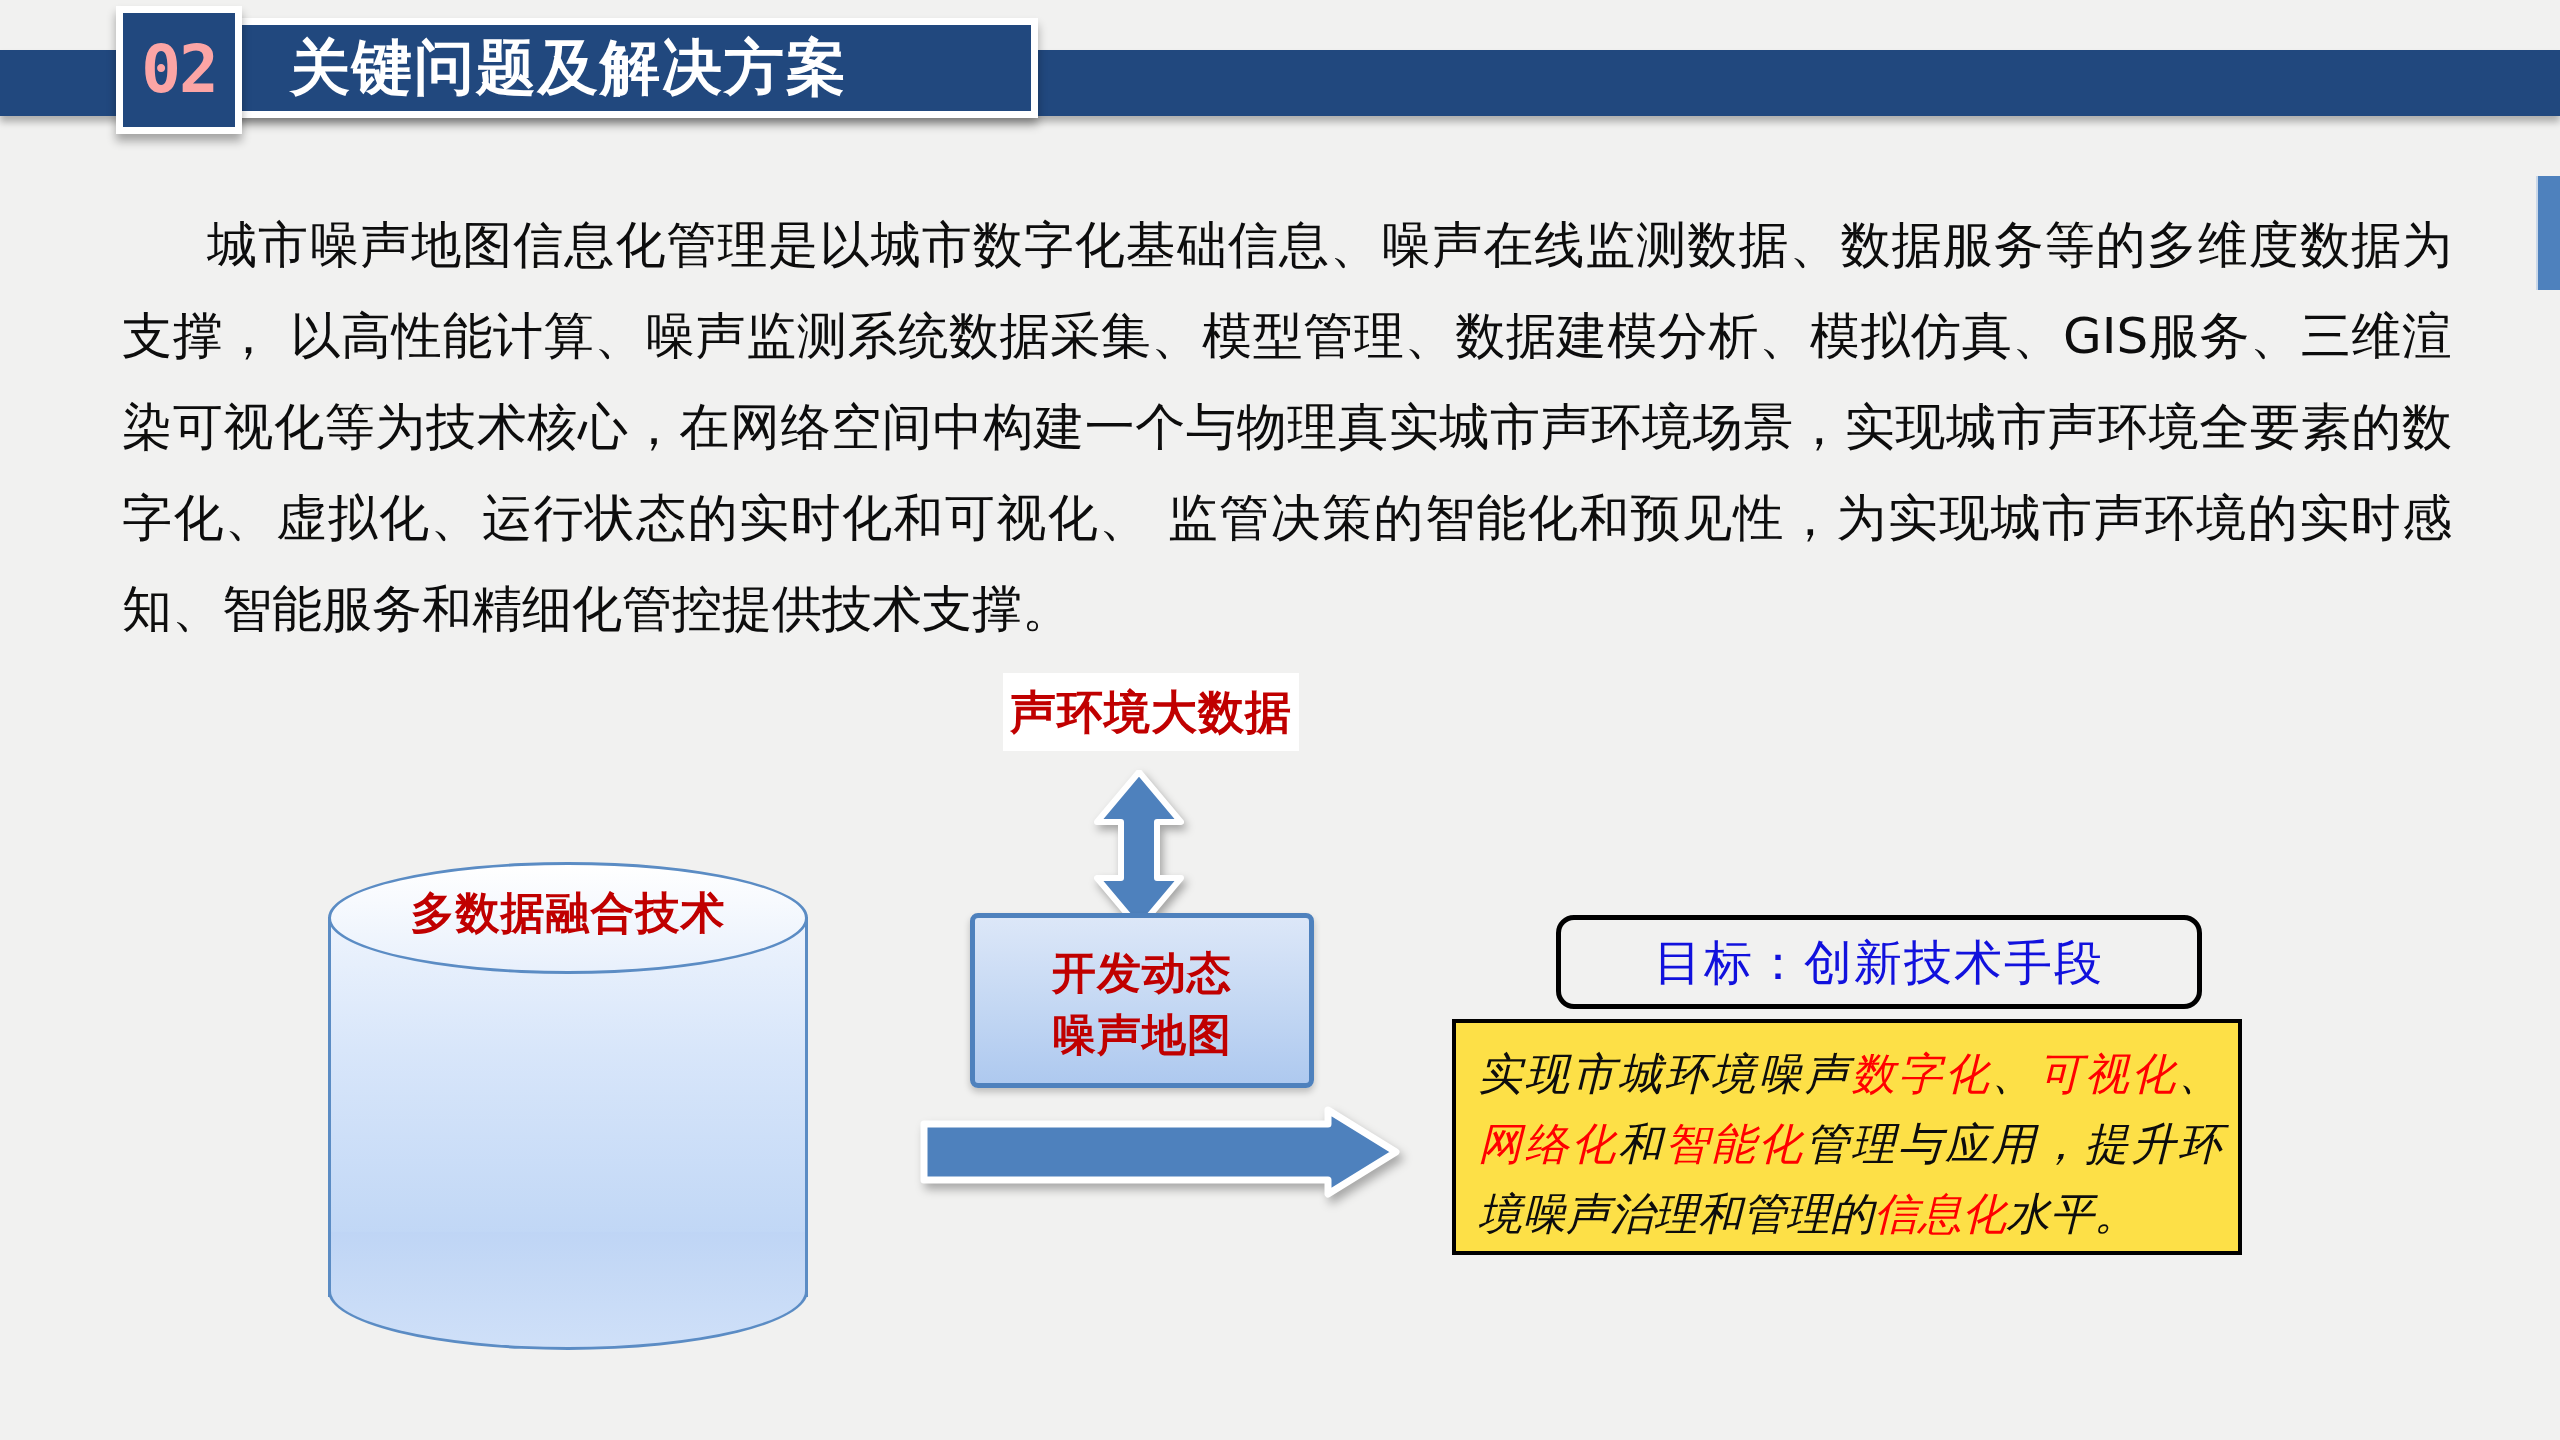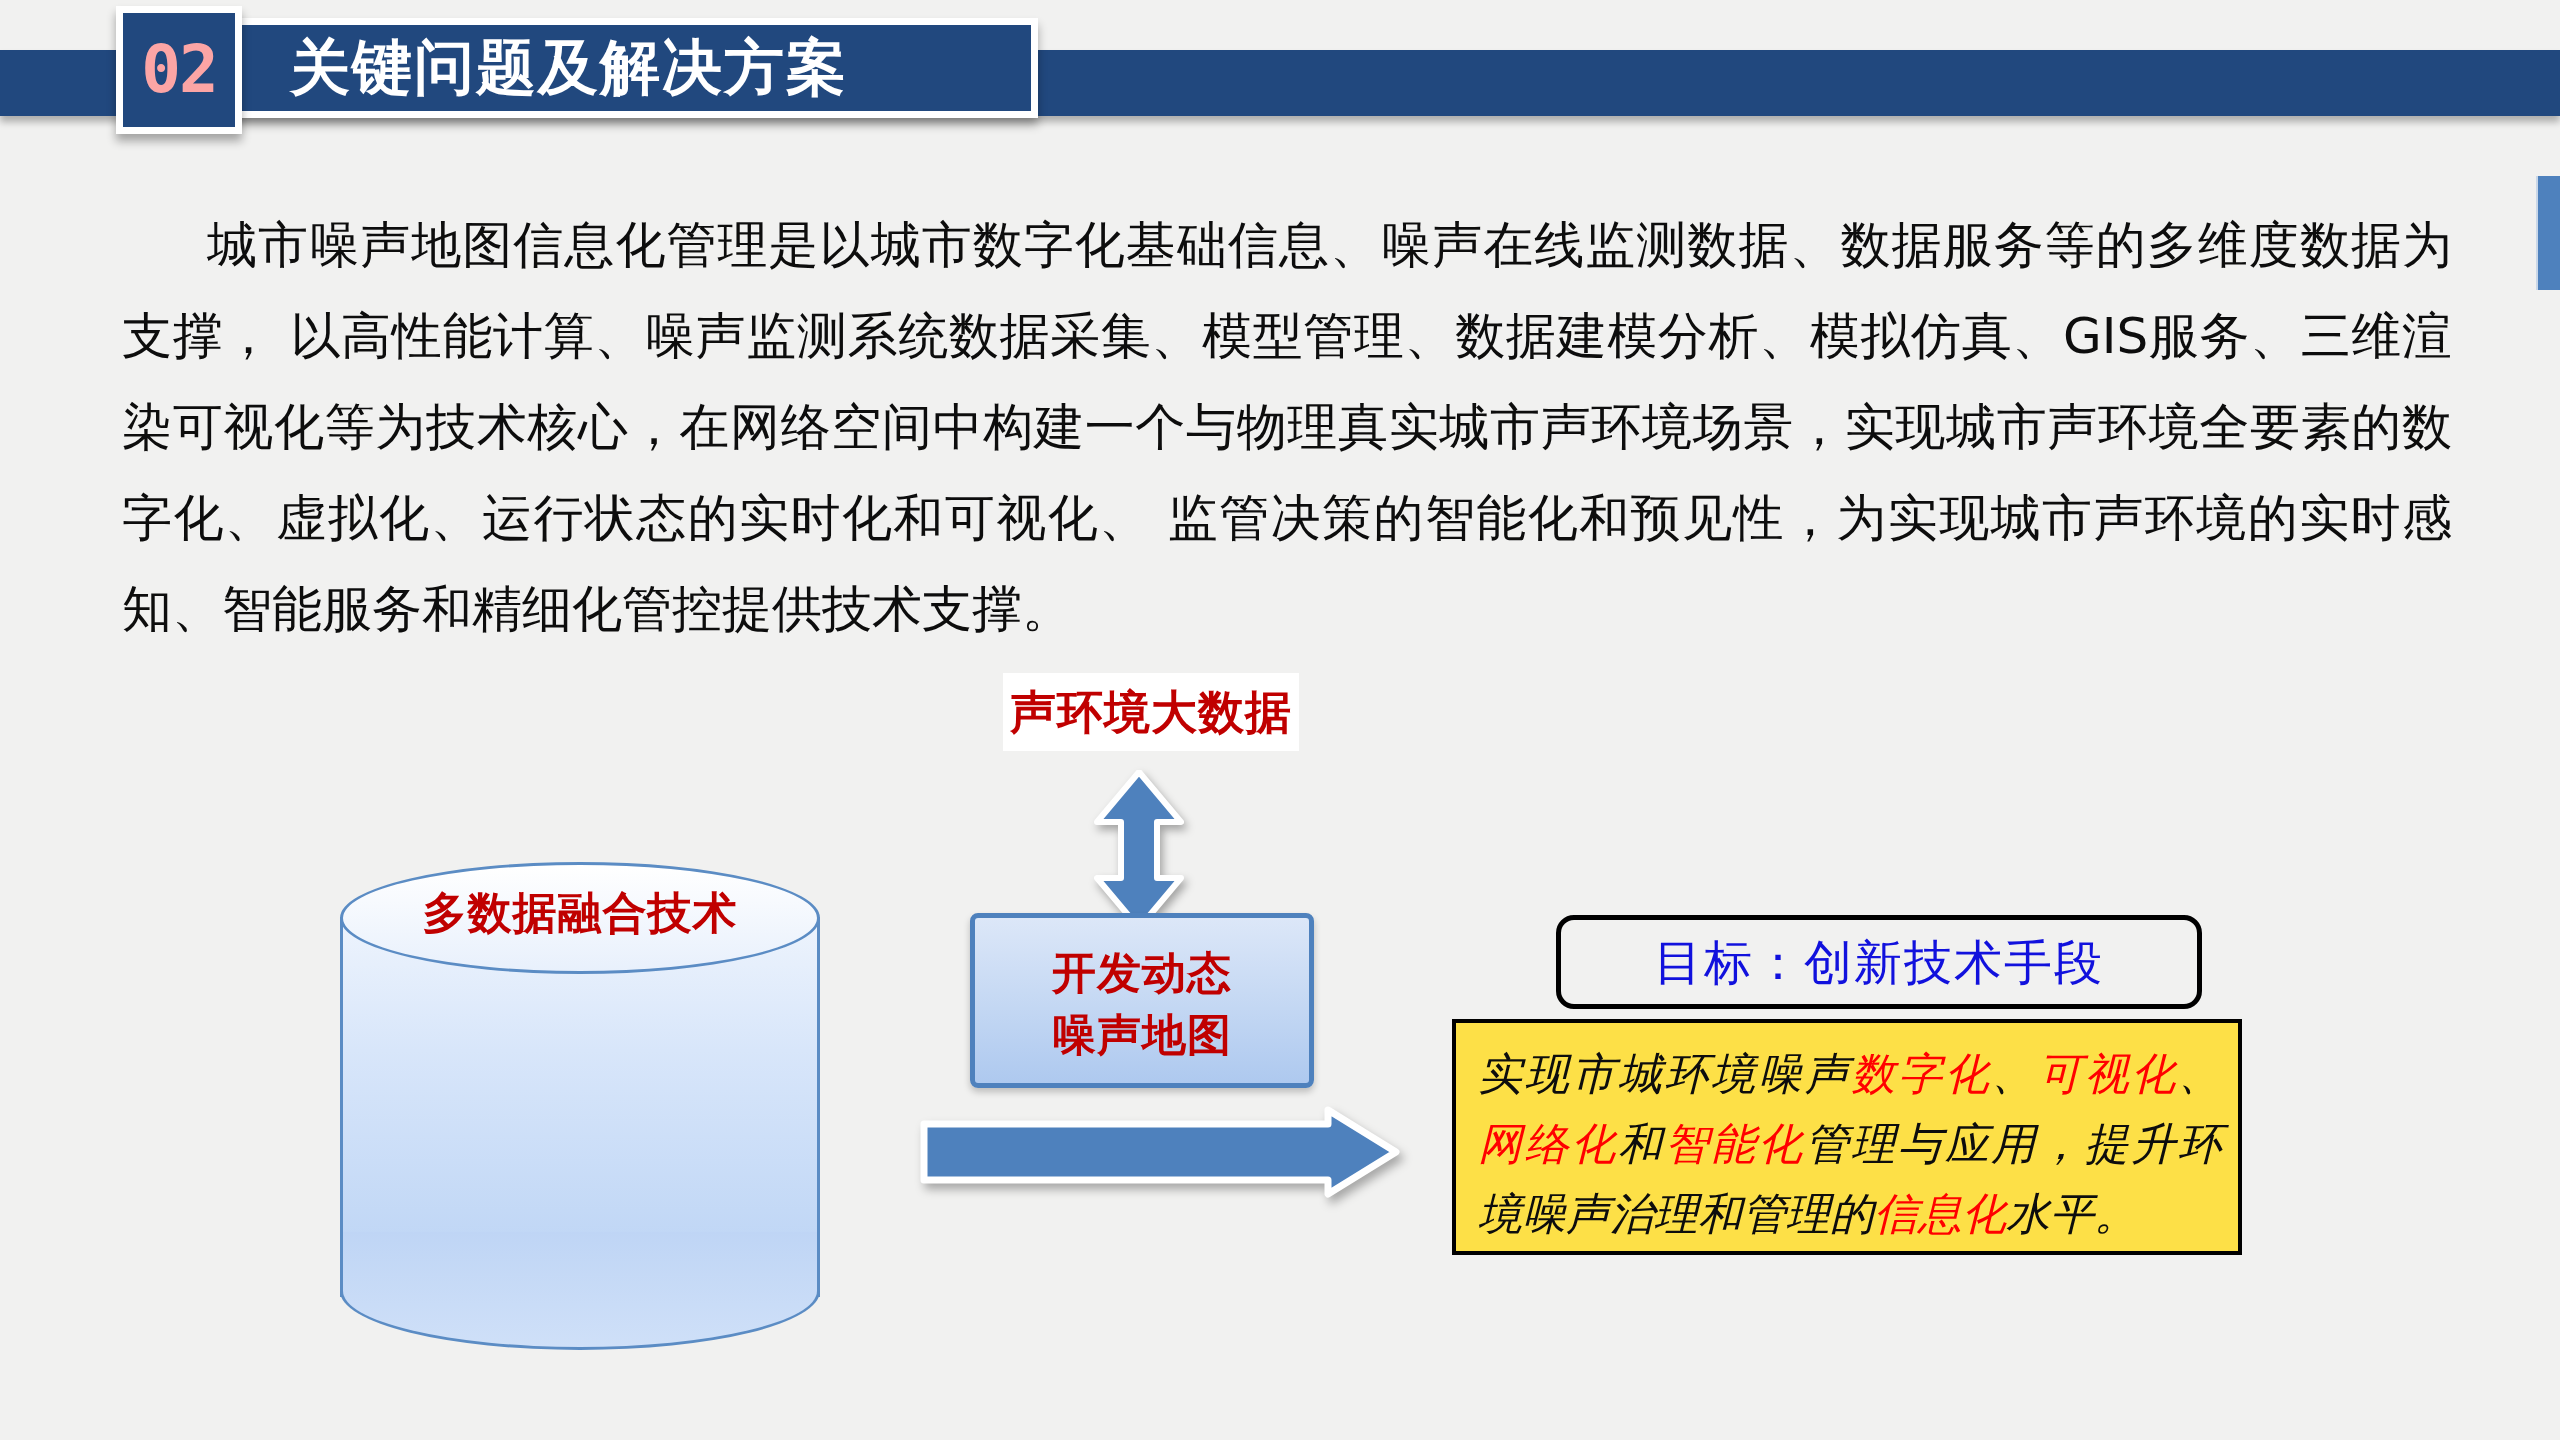--- a/index.html
+++ b/index.html
@@ -133,21 +133,21 @@
     left: 920px;
     top: 1106px;
     width: 480px;
     height: 92px;
     filter: drop-shadow(4px 6px 5px rgba(0,0,0,0.30));
   }
 
   
   .cylinder {
     position: absolute;
-    left: 340px;
+    left: 328px;
     top: 862px;
     width: 580px;
     height: 490px;
   }
   .cyl-body {
     position: absolute;
     left: 0;
     top: 55px;
     width: 480px;
     height: 380px;

